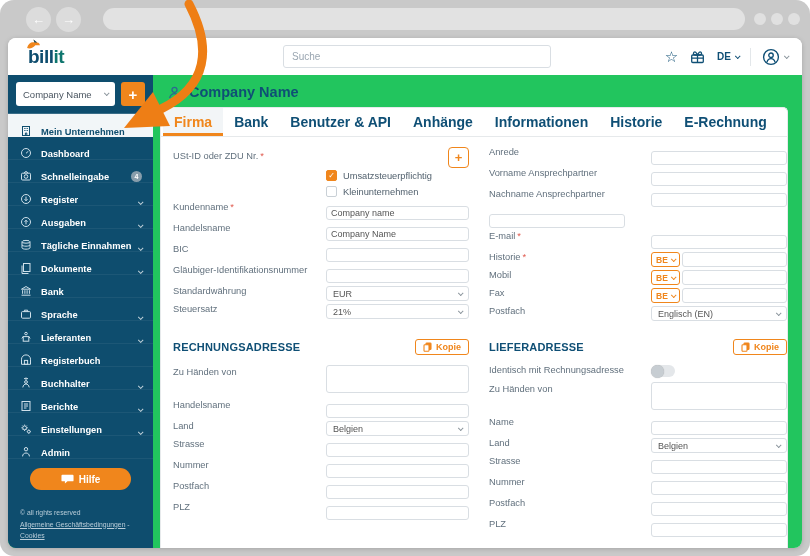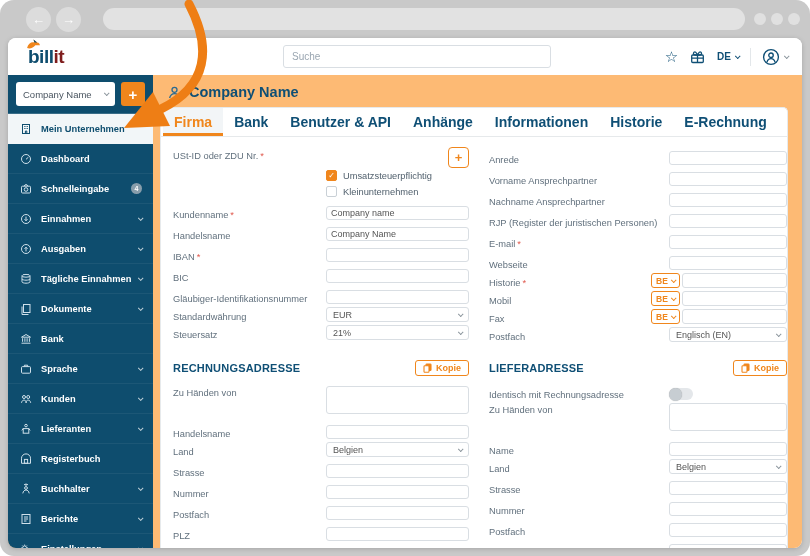--- a/index.html
+++ b/index.html
@@ -14,43 +14,43 @@
   .url-pill{position:absolute;left:103px;top:8px;width:642px;height:22px;border-radius:11px;background:#e2e2e2}
   .chrome-dots{position:absolute;right:10px;top:13px;display:flex;gap:5px}
   .chrome-dots i{width:12px;height:12px;border-radius:50%;background:#e0e0e0}
 
   
   .window{position:absolute;left:8px;top:38px;width:794px;height:510px;background:#fff;border-radius:8px;
     overflow:hidden;box-shadow:0 1px 5px rgba(0,0,0,.18)}
 
   .app-header{height:37px;position:relative;display:flex;align-items:center;background:#fff}
   .logo{margin-left:20px;font-weight:bold;font-size:19px;color:#0E4D6E;letter-spacing:-.5px;position:relative}
-  .logo .it{color:#7f1d1d}
+  .logo .it{color:#0f766e}
   .logo .bird{position:absolute;top:-8px;left:-2px}
   .search-input{position:absolute;left:275px;top:7px;width:268px;height:23px;border:1px solid #d9dee3;border-radius:3px;
     padding:0 8px;font-size:10px;color:#444;font-family:inherit;outline:none}
   .search-input::placeholder{color:#9aa6b1}
   .hdr-right{position:absolute;right:14px;top:0;height:37px;display:flex;align-items:center;gap:11px}
   .star{font-size:15px;color:#0F4F75;line-height:1}
   .lang{display:flex;align-items:center;gap:4px;font-size:10px;font-weight:bold;color:#0F4F75}
   .vsep{width:1px;height:18px;background:#e3e7ea}
   .cv{display:inline-block;width:4px;height:4px;border-right:1.3px solid;border-bottom:1.3px solid;transform:rotate(45deg) translateY(-1px)}
   .cv.dk{color:#0F4F75}.cv.gy{color:#8a949c}.cv.lt{color:rgba(255,255,255,.75)}.cv.or{color:#F0861C}
 
-  .app-body{display:flex;height:473px;background:#fdba74}
+  .app-body{display:flex;height:473px;background:#22c55e}
 
   
   .sidebar{width:145px;background:#0E4D6E;display:flex;flex-direction:column;flex-shrink:0}
   .company-row{display:flex;padding:7px 8px;gap:6px;border-bottom:1px solid rgba(255,255,255,.18)}
   .company-select{flex:1;height:24px;background:#fff;border-radius:3px;display:flex;align-items:center;
     padding:0 7px;font-size:9.5px;color:#4a5560;gap:4px}
   .company-select span{flex:1}
   .add-company{width:24px;height:24px;background:#F0861C;border-radius:3px;color:#fff;font-size:15px;font-weight:bold;
     display:flex;align-items:center;justify-content:center}
-  .nav-item{height:30px;display:flex;align-items:center;padding:0 11px 0 12px;color:#fff;font-size:9.3px;
+  .nav-item{height:23px;display:flex;align-items:flex-end;padding:0 11px 0 12px;color:#fff;font-size:9.3px;
     font-weight:bold;border-bottom:1px solid rgba(255,255,255,.06);cursor:default}
   .nav-item .nicon{width:12px;height:12px;margin-right:9px;color:#cfe0ea;display:flex;flex-shrink:0}
   .nav-item.active{background:#f2f6f8;color:#0E4D6E;border-bottom:none}
   .nav-item.active .nicon{color:#0E4D6E}
   .nav-item .cv{margin-left:auto}
   .badge{margin-left:auto;background:#879dab;color:#fff;border-radius:50%;width:11px;height:11px;font-size:7px;
     display:flex;align-items:center;justify-content:center;font-weight:bold}
   .help-btn{margin:9px 22px 0;height:22px;background:#F0861C;border-radius:11px;color:#fff;font-size:10px;
     font-weight:bold;display:flex;align-items:center;justify-content:center;gap:5px;flex-shrink:0}
   .sb-footer{margin:17px 12px 0;font-size:6.8px;color:#b9cdd9;line-height:1.7}
@@ -62,25 +62,25 @@
   .page-title{font-size:14.5px;font-weight:bold;color:#0F4F75}
   .card{flex:1;background:#fff;border:1px solid #e7eaec;border-bottom:none;border-radius:5px 5px 0 0;overflow:hidden}
   .tabbar{display:flex;height:29px;border-bottom:1px solid #e6e9eb;padding:0 2px}
   .tab{display:flex;align-items:center;padding:0 11px;font-size:14px;font-weight:bold;color:#0F4F75}
   .tab.active{background:#f2f5f7;color:#F0861C;box-shadow:inset 0 -3px 0 #F0861C}
 
   .form,.addr{display:flex;padding:10px 2px 0 12px}
   .addr{padding-top:14px}
   .col-l{width:296px;margin-right:20px;flex-shrink:0}
   .col-r{width:298px;flex-shrink:0}
-  .frow{display:flex;align-items:flex-end;margin-bottom:3px;min-height:14px}
+  .frow{display:flex;align-items:flex-start;margin-bottom:3px;min-height:14px}
   .frow>label{flex:1;font-size:9.3px;color:#61707d;padding-right:6px;line-height:1.1}
   .req{color:#e05a4e;margin-left:2px}
   .fld{width:143px;flex-shrink:0}
-  .col-r .fld{width:118px}
+  .col-r .fld{width:136px}
   .txt{width:100%;height:14px;border:1px solid #d9dee3;border-radius:3px;padding:0 4px;font-size:9px;color:#555;
     font-family:inherit;background:#fff;outline:none}
   textarea.txt{height:28px;resize:none}
   .sel{width:100%;height:15px;border:1px solid #d9dee3;border-radius:3px;background:#fff;display:flex;
     align-items:center;padding:0 6px;font-size:9px;color:#555;gap:11px}
   .sel span{flex:1;white-space:nowrap;overflow:hidden}
   .phone{display:flex;gap:2px;width:143px}
   .col-r .phone{width:136px}
   .be{border:1.5px solid #F0861C;color:#F0861C;border-radius:3px;font-size:8.5px;font-weight:bold;display:flex;
     align-items:center;padding:0 4px;background:#fff;gap:3px;height:15px;flex-shrink:0}
@@ -212,21 +212,21 @@
           </div>
           <div class="nav-item">
             <span class="nicon">
                 <svg class="ic" width="12" height="12" viewBox="0 0 12 12">
                   <g fill="none" stroke="currentColor">
                     <circle cx="6" cy="6" r="4.5"></circle>
                     <path d="M6 3.6v4M4.5 6.2 6 7.8 7.5 6.2"></path>
                   </g>
                 </svg>
               </span>
-            <span>Einnahmen</span>
+            <span>Register</span>
             <i class="cv lt"></i>
           </div>
           <div class="nav-item">
             <span class="nicon">
                 <svg class="ic" width="12" height="12" viewBox="0 0 12 12">
                   <g fill="none" stroke="currentColor">
                     <circle cx="6" cy="6" r="4.5"></circle>
                     <path d="M6 8.4v-4M4.5 5.8 6 4.2l1.5 1.6"></path>
                   </g>
                 </svg>
@@ -272,33 +272,20 @@
           <div class="nav-item">
             <span class="nicon">
                 <svg class="ic" width="12" height="12" viewBox="0 0 12 12">
                   <g fill="none" stroke="currentColor">
                     <rect x="1.5" y="3.6" width="9" height="6.6" rx="1"></rect>
                     <path d="M4.4 3.6V2.2h3.2v1.4"></path>
                   </g>
                 </svg>
               </span>
             <span>Sprache</span>
-            <i class="cv lt"></i>
-          </div>
-          <div class="nav-item">
-            <span class="nicon">
-                <svg class="ic" width="12" height="12" viewBox="0 0 12 12">
-                  <g fill="none" stroke="currentColor">
-                    <circle cx="4" cy="4" r="1.5"></circle>
-                    <circle cx="8.2" cy="4" r="1.5"></circle>
-                    <path d="M1.5 9.8c.3-1.8 1.3-2.7 2.5-2.7s2.2.9 2.5 2.7M5.7 9.8c.3-1.8 1.3-2.7 2.5-2.7s2.2.9 2.5 2.7"></path>
-                  </g>
-                </svg>
-              </span>
-            <span>Kunden</span>
             <i class="cv lt"></i>
           </div>
           <div class="nav-item">
             <span class="nicon">
                 <svg class="ic" width="12" height="12" viewBox="0 0 12 12">
                   <g fill="none" stroke="currentColor">
                     <circle cx="6" cy="2.6" r="1.3"></circle>
                     <rect x="3.2" y="5.6" width="5.6" height="4.6"></rect>
                     <path d="M3.2 5.6 1.8 7.4M8.8 5.6l1.4 1.8"></path>
                   </g>
@@ -422,24 +409,20 @@
 
               <div class="frow">
                 <label><span>Kundenname</span><span class="req">*</span></label>
                 <div class="fld"><input class="txt" value="Company name" style=""></div>
               </div>
               <div class="frow">
                 <label><span>Handelsname</span></label>
                 <div class="fld"><input class="txt" value="Company Name" style=""></div>
               </div>
               <div class="frow">
-                <label><span>IBAN</span><span class="req">*</span></label>
-                <div class="fld"><input class="txt" value="" style=""></div>
-              </div>
-              <div class="frow">
                 <label><span>BIC</span></label>
                 <div class="fld"><input class="txt" value="" style=""></div>
               </div>
               <div class="frow">
                 <label><span>Gläubiger-Identifikationsnummer</span></label>
                 <div class="fld"><input class="txt" value="" style=""></div>
               </div>
               <div class="frow">
                 <label><span>Standardwährung</span></label>
                 <div class="fld">
@@ -467,29 +450,24 @@
               </div>
               <div class="frow">
                 <label><span>Vorname Ansprechpartner</span></label>
                 <div class="fld"><input class="txt" value="" style=""></div>
               </div>
               <div class="frow">
                 <label><span>Nachname Ansprechpartner</span></label>
                 <div class="fld"><input class="txt" value="" style=""></div>
               </div>
               <div class="frow">
-                <label><span>RJP (Register der juristischen Personen)</span></label>
                 <div class="fld"><input class="txt" value="" style=""></div>
               </div>
               <div class="frow">
                 <label><span>E-mail</span><span class="req">*</span></label>
-                <div class="fld"><input class="txt" value="" style=""></div>
-              </div>
-              <div class="frow">
-                <label><span>Webseite</span></label>
                 <div class="fld"><input class="txt" value="" style=""></div>
               </div>
               <div class="frow">
                 <label><span>Historie</span><span class="req">*</span></label>
                 <div class="phone">
                     <span class="be">
                       <span>BE</span>
                       <i class="cv or"></i>
                     </span>
                     <input class="txt" value="" style="">

